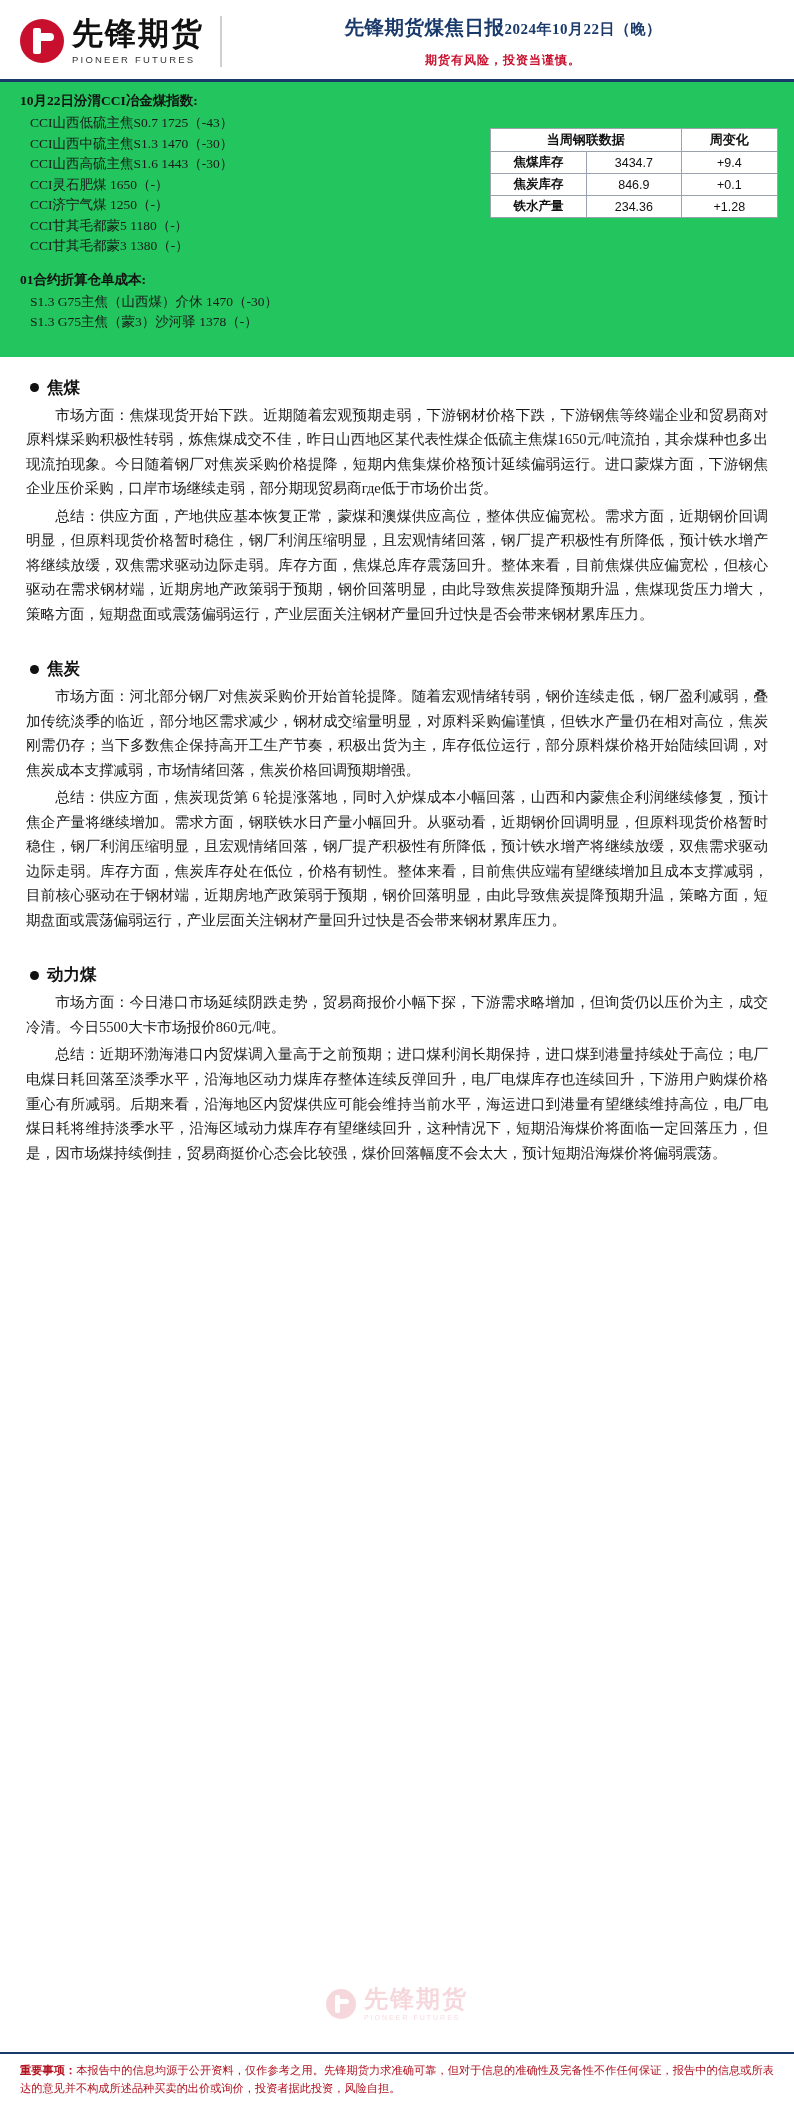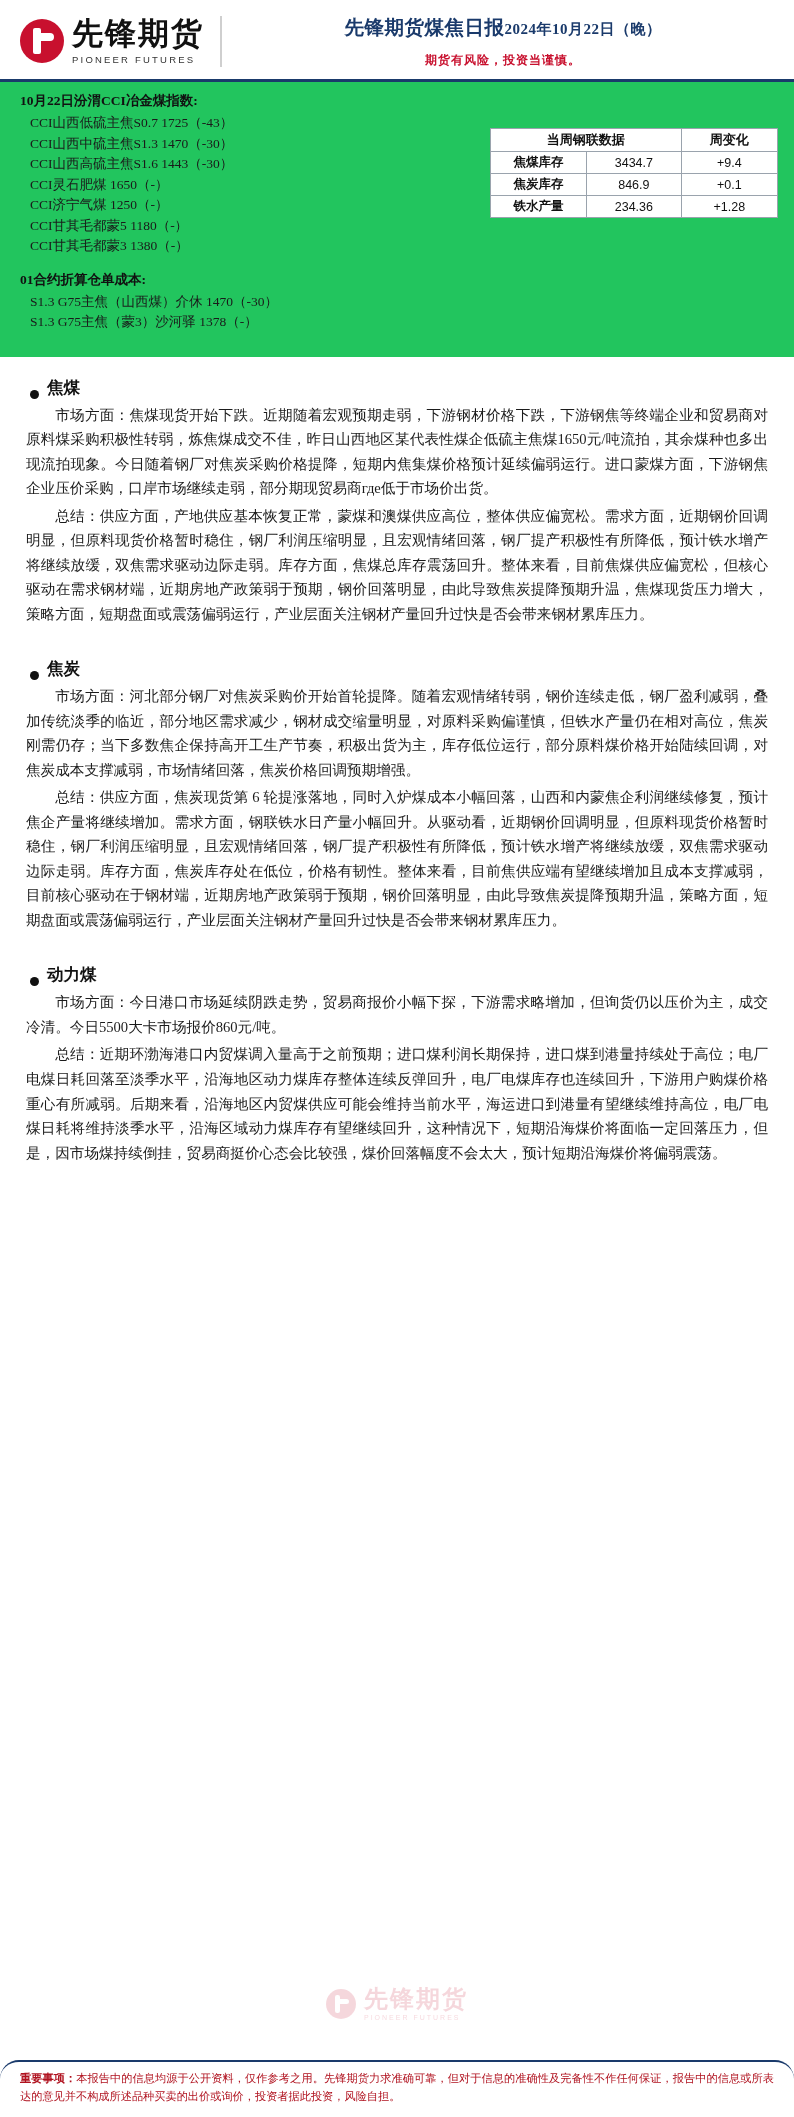--- a/index.html
+++ b/index.html
@@ -105,21 +105,21 @@
     color:#111;
   }
   table.kl th { font-weight: 700; font-size: 13px; }
   table.kl td.lbl { font-weight: 700; width: 96px; }
 
   
   .content { padding: 6px 26px 0 26px; }
   .sec { margin-top: 10px; }
   .sec-head {
     font-size: 16.5px; font-weight: 700; color:#111;
-    display: flex; align-items: flex-end; gap: 8px;
+    display: flex; align-items: center; gap: 8px;
     margin: 14px 0 4px 4px;
   }
   .bullet {
     width: 9px; height: 9px; border-radius:50%; background:#111;
     display:inline-block; flex:0 0 auto;
   }
   p.para {
     margin: 3px 0 0 0;
     font-size: 14.6px;
     line-height: 1.68;
@@ -147,22 +147,21 @@
   .wm-mark::after{content:"";position:absolute;left:14px;top:10px;width:9px;height:5px;background:#fff;border-radius:0 3px 3px 0;}
   .wm-text { margin-left:8px; }
   .wm-cn { font-size: 24px; font-weight:700; color:#c8102e; letter-spacing:2px; line-height:1; }
   .wm-en { font-family:"Liberation Sans",sans-serif; font-size:7px; letter-spacing:2px; color:#c8102e; margin-top:3px;}
 
   
   .footer {
     position: absolute;
     left: 0; right: 0; bottom: 0;
     border-top: 2px solid #1a3a6b;
-    padding: 8px 20px 12px 20px;
-    border-radius: 19px;
+    padding: 8px 20px 20px 20px;
   }
   .footer p {
     margin: 0;
     font-size: 11.2px;
     line-height: 1.55;
     color: #b0121f;
     text-align: justify;
   }
   .footer .fl { font-weight: 700; }
 </style>

